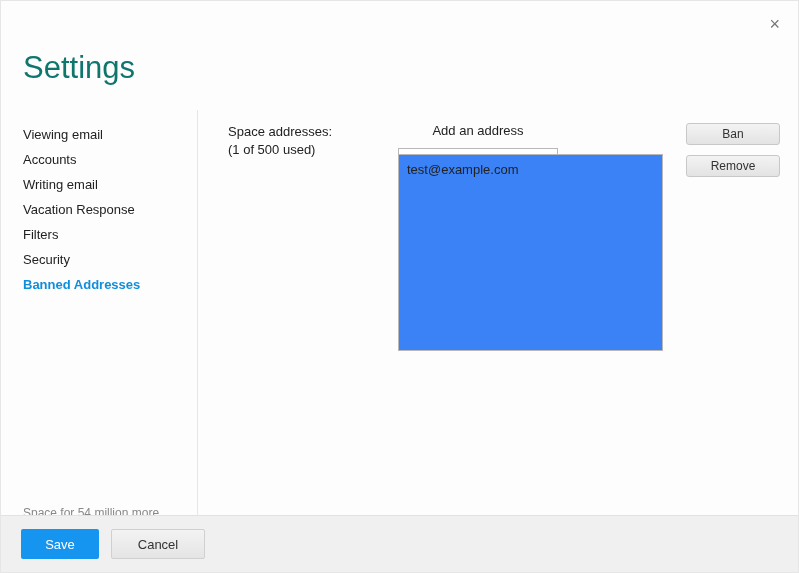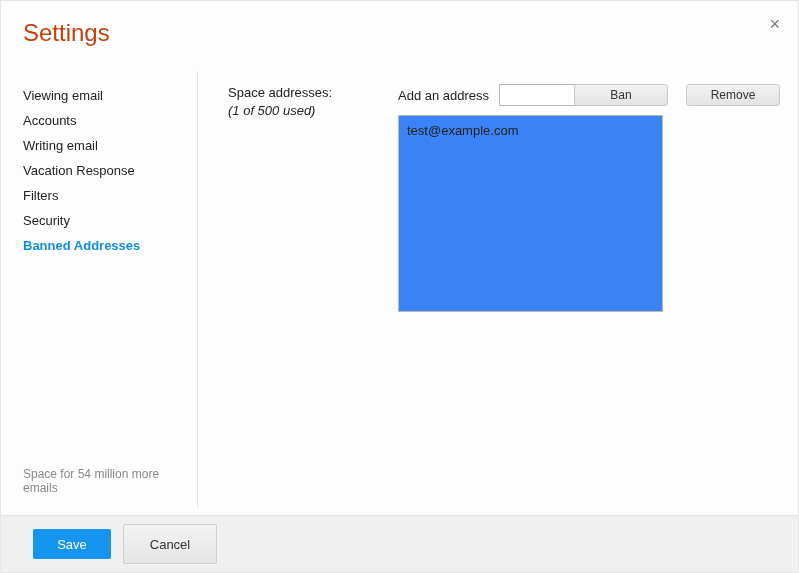--- a/index.html
+++ b/index.html
@@ -27,23 +27,24 @@
       font-size: 18px;
       color: #777;
       cursor: pointer;
       font-family: Arial, sans-serif;
       line-height: 1;
     }
     .header {
       padding: 18px 0 24px 22px;
     }
     .header h1 {
-      font-size: 24px;
+      font-size: 31px;
       font-weight: 300;
-      color: #c2410c;
+      color: #0f766e;
+      margin-top: 31px;
     }
     .body {
       display: flex;
       height: 438px;
     }
     .sidebar {
       width: 197px;
       border-right: 1px solid #e6e6e6;
       padding: 12px 0 0 22px;
       display: flex;
@@ -89,47 +90,47 @@
       position: absolute;
       left: 30px;
       top: 14px;
       color: #222;
     }
     .section-sub {
       position: absolute;
       left: 30px;
       top: 32px;
       color: #222;
-      font-style: italic;
     }
     .add-row {
       position: absolute;
       left: 200px;
       top: 13px;
       display: flex;
       align-items: center;
       gap: 10px;
+      flex-direction: column;
     }
     .add-label {
       color: #222;
     }
     .add-input {
       width: 160px;
       height: 22px;
       border: 1px solid #b8b8b8;
       padding: 2px 4px;
       font-size: 13px;
     }
     .btn-col {
       position: absolute;
       right: 18px;
       top: 13px;
       display: flex;
-      flex-direction: row;
-      gap: 18px;
+      flex-direction: column;
+      gap: 10px;
       align-items: flex-end;
     }
     .gbtn {
       width: 94px;
       height: 22px;
       background: linear-gradient(#f3f3f3, #e3e3e3);
       border: 1px solid #c8c8c8;
       border-radius: 3px;
       color: #333;
       font-size: 12px;
@@ -166,25 +167,24 @@
     }
     .btn-save {
       width: 78px;
       height: 30px;
       background: #1594f0;
       border: none;
       border-radius: 2px;
       color: #fff;
       font-size: 13px;
       cursor: pointer;
-      margin-left: 12px;
     }
     .btn-cancel {
       width: 94px;
-      height: 40px;
+      height: 30px;
       background: linear-gradient(#f3f3f3, #e5e5e5);
       border: 1px solid #d0d0d0;
       border-radius: 2px;
       color: #333;
       font-size: 13px;
       cursor: pointer;
     }
   </style>
 </head>
 <body>

